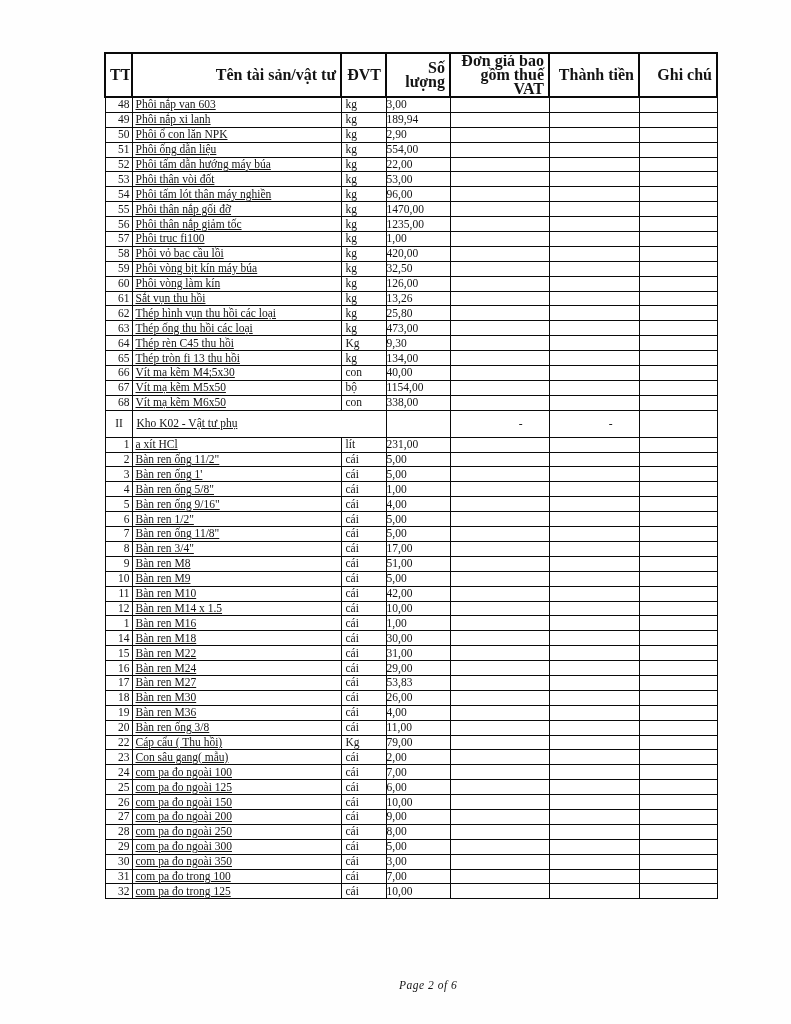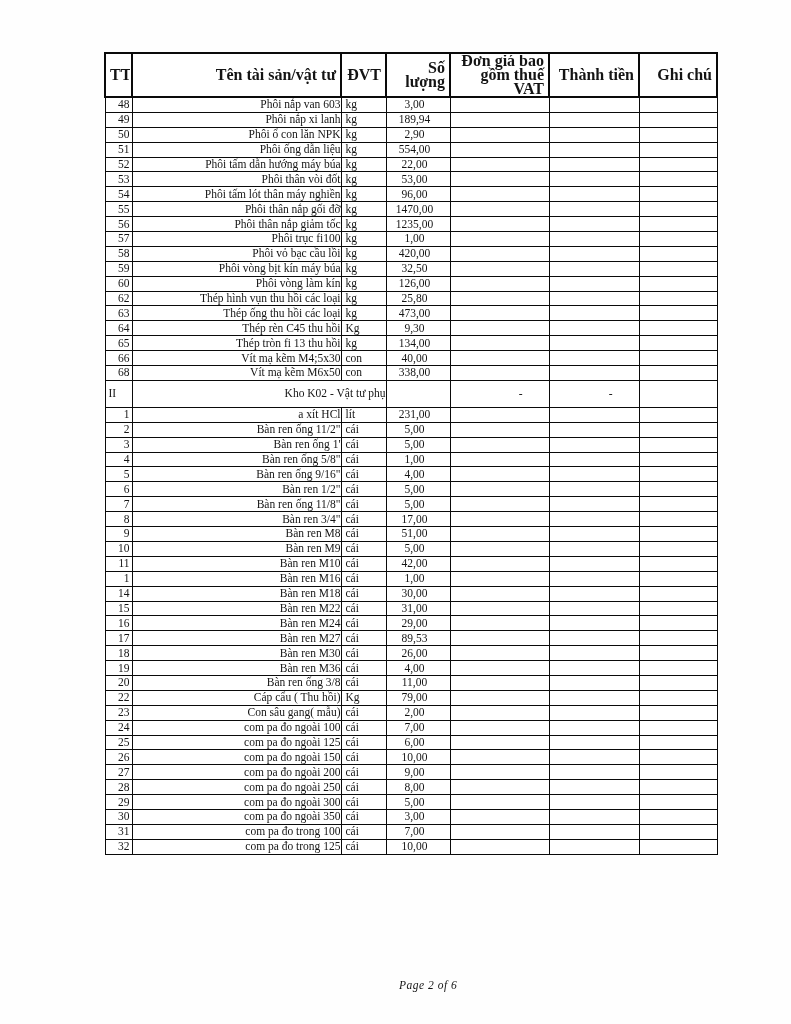--- a/index.html
+++ b/index.html
@@ -38,25 +38,25 @@
     font-size:16px;
     line-height:14px;
     height:40px;
     text-align:right;
     white-space:normal;
     padding:0 4px;
     border-radius:12px;
   }
   .doc-table td{height:13.9px;}
   td.td-tt{text-align:right;padding-right:2px;}
-  td.td-name{text-align:right;padding-left:3px;}
+  td.td-name{text-align:left;padding-left:3px;text-decoration:underline;}
   td.td-dvt{text-align:left;padding-left:4px;}
-  td.td-qty{text-align:center;padding-right:7px;margin-left:24px;}
+  td.td-qty{text-align:left;padding-right:7px;margin-left:24px;}
   tr.section-row td{height:26px;}
-  tr.section-row td.td-tt{text-align:left;padding-left:3px;}
+  tr.section-row td.td-tt{text-align:center;padding-left:3px;}
   tr.section-row td.td-name{padding-left:4px;}
   td.td-dash{text-align:right;padding-right:26px;}
   .footer{
     position:absolute;
     left:399px;top:979px;
     font-style:italic;
     font-size:11.5px;
     letter-spacing:0.5px;
   }
 </style>
@@ -198,20 +198,29 @@
         <tr>
           <td class="td-tt">60</td>
           <td class="td-name">Phôi vòng làm kín</td>
           <td class="td-dvt">kg</td>
           <td class="td-qty">126,00</td>
           <td class="td-price"></td>
           <td class="td-amount"></td>
           <td class="td-note"></td>
         </tr>
         <tr>
+          <td class="td-tt">61</td>
+          <td class="td-name">Sắt vụn thu hồi</td>
+          <td class="td-dvt">kg</td>
+          <td class="td-qty">13,26</td>
+          <td class="td-price"></td>
+          <td class="td-amount"></td>
+          <td class="td-note"></td>
+        </tr>
+        <tr>
           <td class="td-tt">62</td>
           <td class="td-name">Thép hình vụn thu hồi các loại</td>
           <td class="td-dvt">kg</td>
           <td class="td-qty">25,80</td>
           <td class="td-price"></td>
           <td class="td-amount"></td>
           <td class="td-note"></td>
         </tr>
         <tr>
           <td class="td-tt">63</td>
@@ -238,20 +247,29 @@
           <td class="td-qty">134,00</td>
           <td class="td-price"></td>
           <td class="td-amount"></td>
           <td class="td-note"></td>
         </tr>
         <tr>
           <td class="td-tt">66</td>
           <td class="td-name">Vít mạ kẽm M4;5x30</td>
           <td class="td-dvt">con</td>
           <td class="td-qty">40,00</td>
+          <td class="td-price"></td>
+          <td class="td-amount"></td>
+          <td class="td-note"></td>
+        </tr>
+        <tr>
+          <td class="td-tt">67</td>
+          <td class="td-name">Vít mạ kẽm M5x50</td>
+          <td class="td-dvt">bộ</td>
+          <td class="td-qty">1154,00</td>
           <td class="td-price"></td>
           <td class="td-amount"></td>
           <td class="td-note"></td>
         </tr>
         <tr>
           <td class="td-tt">68</td>
           <td class="td-name">Vít mạ kẽm M6x50</td>
           <td class="td-dvt">con</td>
           <td class="td-qty">338,00</td>
           <td class="td-price"></td>
@@ -359,20 +377,29 @@
         <tr>
           <td class="td-tt">11</td>
           <td class="td-name">Bàn ren M10</td>
           <td class="td-dvt">cái</td>
           <td class="td-qty">42,00</td>
           <td class="td-price"></td>
           <td class="td-amount"></td>
           <td class="td-note"></td>
         </tr>
         <tr>
+          <td class="td-tt">12</td>
+          <td class="td-name">Bàn ren M14 x 1.5</td>
+          <td class="td-dvt">cái</td>
+          <td class="td-qty">10,00</td>
+          <td class="td-price"></td>
+          <td class="td-amount"></td>
+          <td class="td-note"></td>
+        </tr>
+        <tr>
           <td class="td-tt">1</td>
           <td class="td-name">Bàn ren M16</td>
           <td class="td-dvt">cái</td>
           <td class="td-qty">1,00</td>
           <td class="td-price"></td>
           <td class="td-amount"></td>
           <td class="td-note"></td>
         </tr>
         <tr>
           <td class="td-tt">14</td>
@@ -398,21 +425,21 @@
           <td class="td-dvt">cái</td>
           <td class="td-qty">29,00</td>
           <td class="td-price"></td>
           <td class="td-amount"></td>
           <td class="td-note"></td>
         </tr>
         <tr>
           <td class="td-tt">17</td>
           <td class="td-name">Bàn ren M27</td>
           <td class="td-dvt">cái</td>
-          <td class="td-qty">89,53</td>
+          <td class="td-qty">53,83</td>
           <td class="td-price"></td>
           <td class="td-amount"></td>
           <td class="td-note"></td>
         </tr>
         <tr>
           <td class="td-tt">18</td>
           <td class="td-name">Bàn ren M30</td>
           <td class="td-dvt">cái</td>
           <td class="td-qty">26,00</td>
           <td class="td-price"></td>

